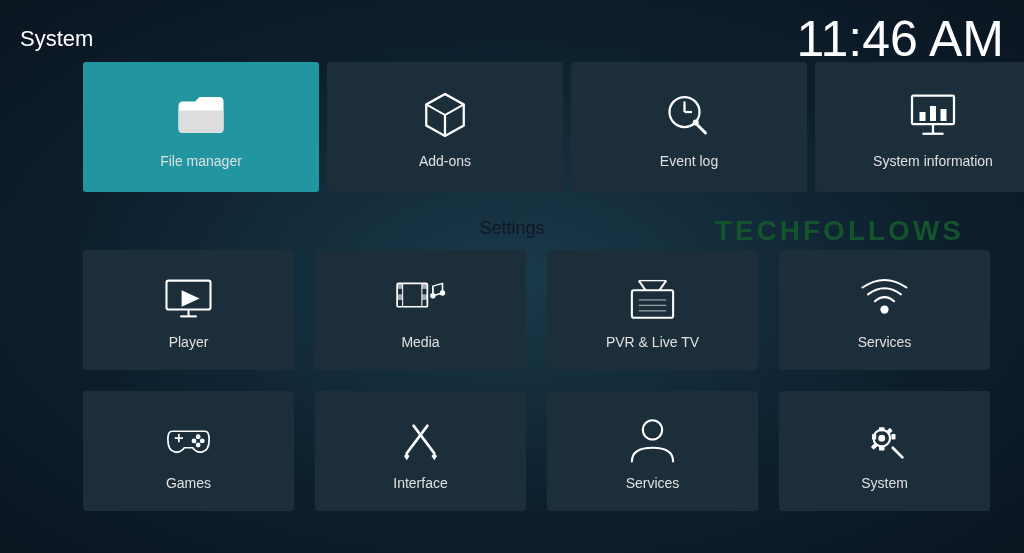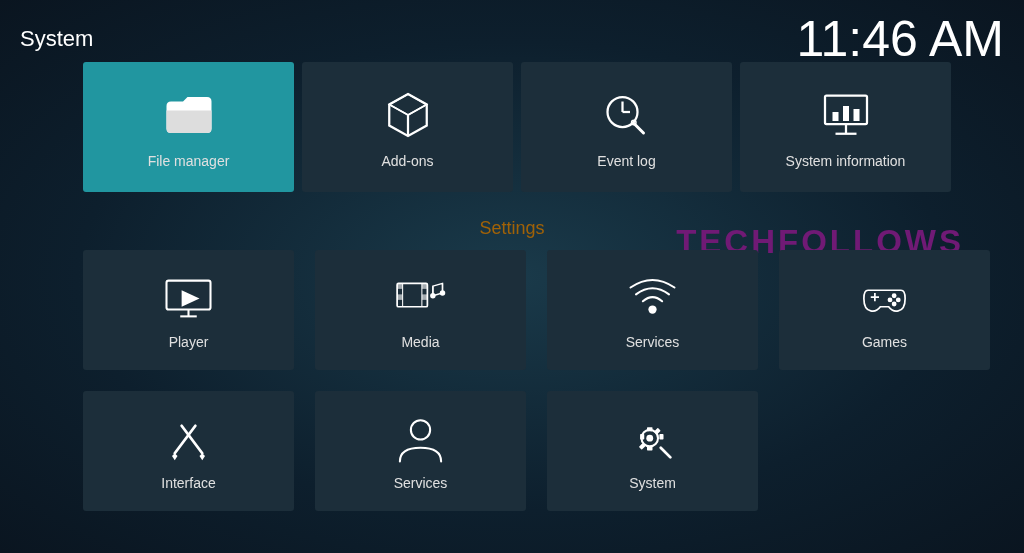--- a/index.html
+++ b/index.html
@@ -34,46 +34,45 @@
       font-size: 50px;
       font-weight: 200;
       color: #fff;
     }
 
     
     .watermark {
       position: absolute;
       top: 215px;
       right: 60px;
-      font-size: 33px;
+      font-size: 28px;
       font-weight: 900;
-      color: #701a75;
+      color: #14532d;
       letter-spacing: 3px;
       font-family: Arial Black, Arial, sans-serif;
-      margin-top: 8px;
     }
 
     
     .top-row {
       position: absolute;
       top: 62px;
       left: 83px;
       display: flex;
       gap: 8px;
     }
 
     
     .settings-label {
       position: absolute;
       top: 218px;
       left: 0; right: 0;
       text-align: center;
       font-size: 18px;
       font-weight: 300;
-      color: #a16207;
+      color: #0f172a;
     }
 
     .settings-grid {
       position: absolute;
       top: 250px;
       left: 83px;
       display: grid;
       grid-template-columns: repeat(4, 211px);
       grid-template-rows: repeat(2, 120px);
       gap: 21px;
@@ -95,21 +94,21 @@
 
     .tile-label {
       font-size: 14px;
       font-weight: 300;
       color: #e0e0e0;
       text-align: center;
     }
 
     
     .top-tile {
-      width: 211px;
+      width: 236px;
       height: 130px;
       background: #1c2e3a;
       border-radius: 3px;
       display: flex;
       flex-direction: column;
       align-items: center;
       justify-content: center;
       cursor: pointer;
       gap: 8px;
       padding: 12px 8px;
@@ -219,20 +218,34 @@
 
       <path d="M58 22 L72 18 L72 32 L58 36 Z" stroke="white" stroke-width="2" fill="none"></path>
       <circle cx="58" cy="36" r="4" fill="white"></circle>
       <circle cx="72" cy="32" r="4" fill="white"></circle>
       <line x1="58" y1="22" x2="58" y2="36" stroke="white" stroke-width="2"></line>
       <line x1="72" y1="18" x2="72" y2="32" stroke="white" stroke-width="2"></line>
     </svg>
     <span class="tile-label">Media</span>
   </div>
 
+  <div class="tile">
+    <svg class="icon-sm" viewBox="0 0 80 80" fill="none" xmlns="http://www.w3.org/2000/svg">
+
+      <rect x="10" y="28" width="60" height="40" rx="3" stroke="white" stroke-width="3" fill="none"></rect>
+      <line x1="30" y1="28" x2="20" y2="14" stroke="white" stroke-width="3"></line>
+      <line x1="50" y1="28" x2="60" y2="14" stroke="white" stroke-width="3"></line>
+      <line x1="20" y1="14" x2="60" y2="14" stroke="white" stroke-width="2"></line>
+
+      <line x1="20" y1="42" x2="60" y2="42" stroke="white" stroke-width="2" opacity="0.5"></line>
+      <line x1="20" y1="50" x2="60" y2="50" stroke="white" stroke-width="2" opacity="0.5"></line>
+      <line x1="20" y1="58" x2="60" y2="58" stroke="white" stroke-width="2" opacity="0.5"></line>
+    </svg>
+    <span class="tile-label">PVR &amp; Live TV</span>
+  </div>
 
   <div class="tile">
     <svg class="icon-sm" viewBox="0 0 80 80" fill="none" xmlns="http://www.w3.org/2000/svg">
 
       <circle cx="40" cy="56" r="6" fill="white"></circle>
       <path d="M26 44 Q40 32 54 44" stroke="white" stroke-width="3" fill="none" stroke-linecap="round"></path>
       <path d="M16 34 Q40 16 64 34" stroke="white" stroke-width="3" fill="none" stroke-linecap="round"></path>
       <path d="M8 24 Q40 2 72 24" stroke="white" stroke-width="3" fill="none" stroke-linecap="round"></path>
     </svg>
     <span class="tile-label">Services</span>

